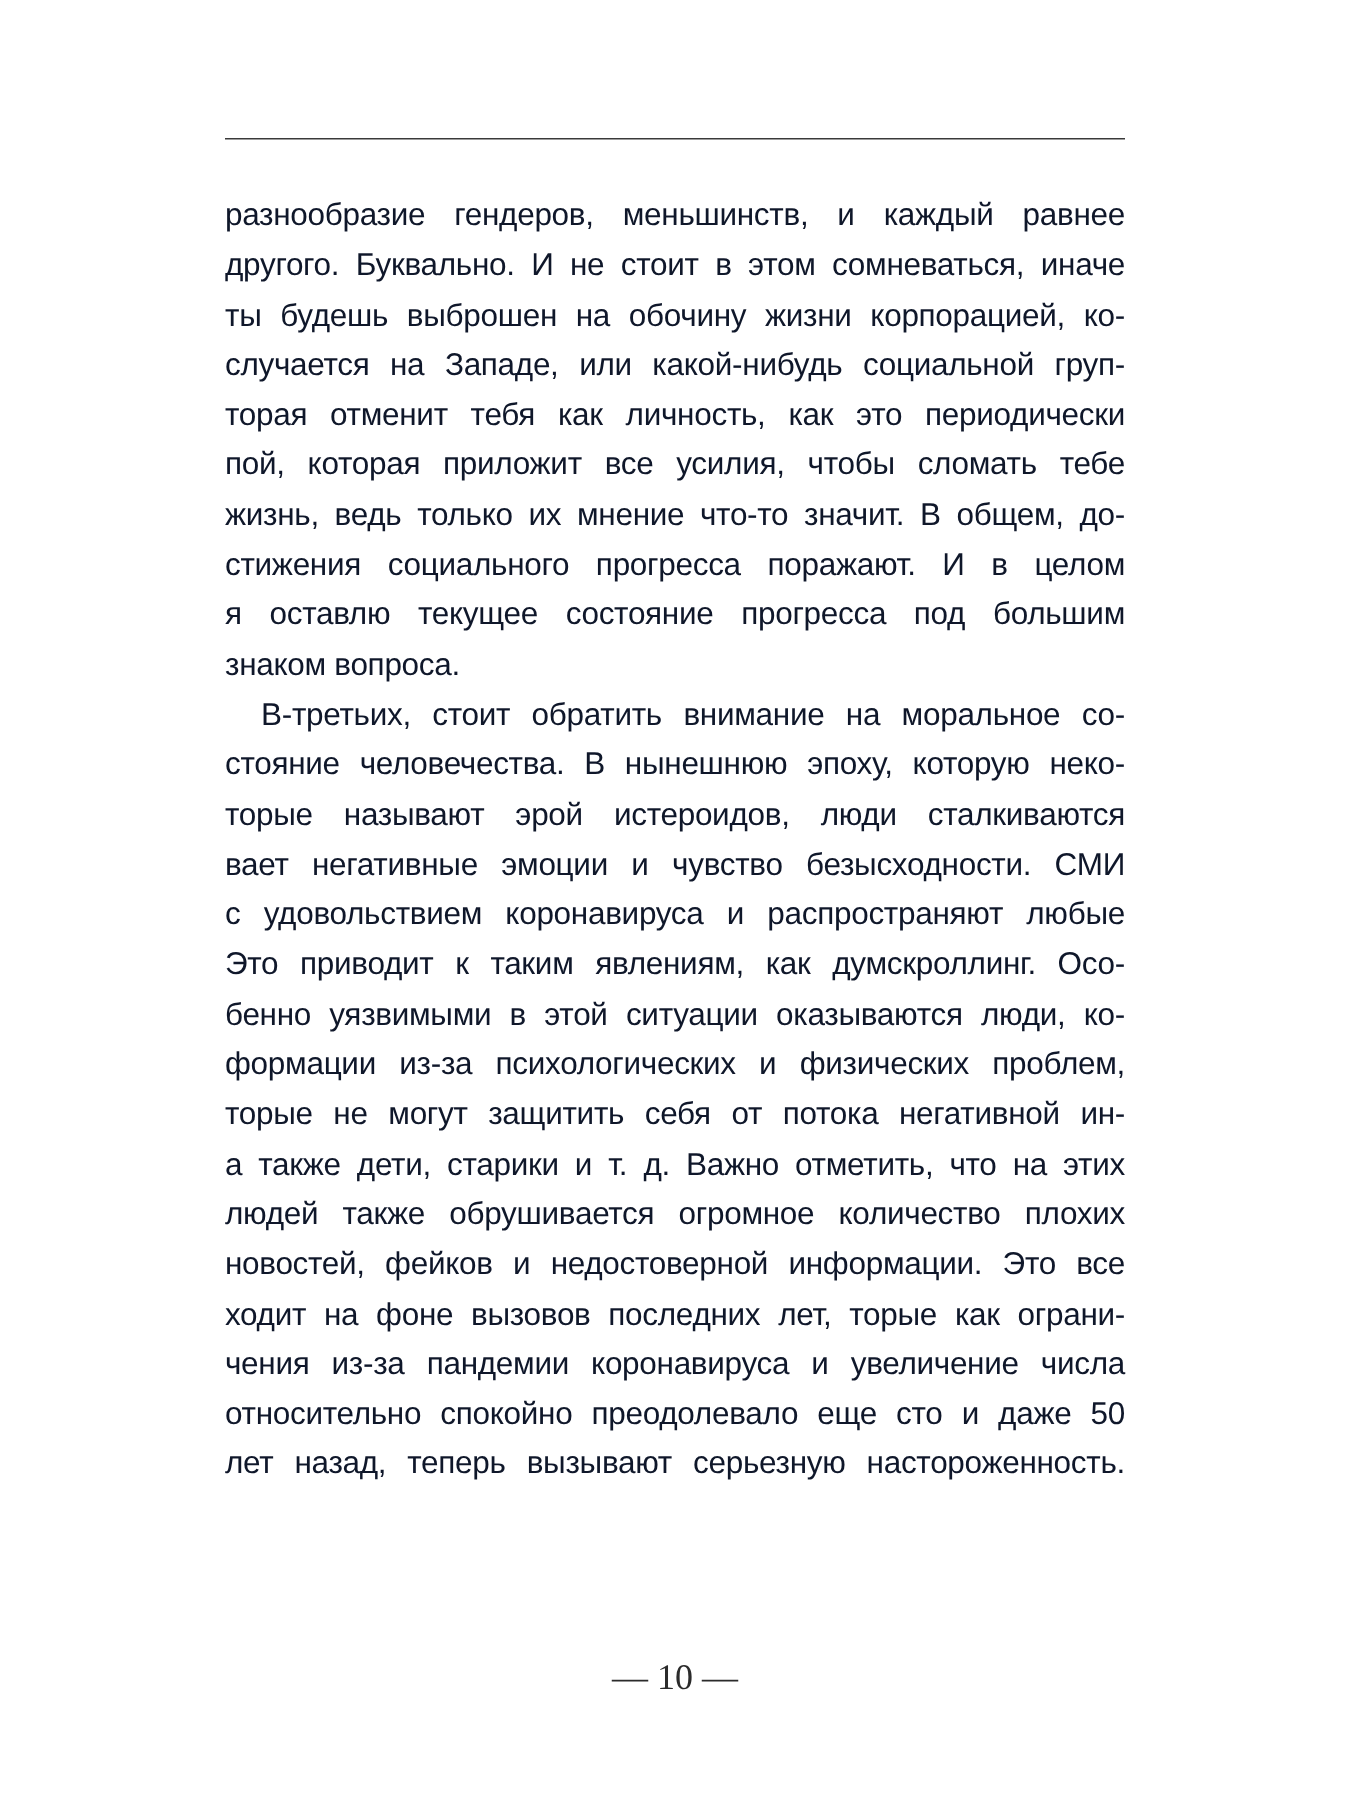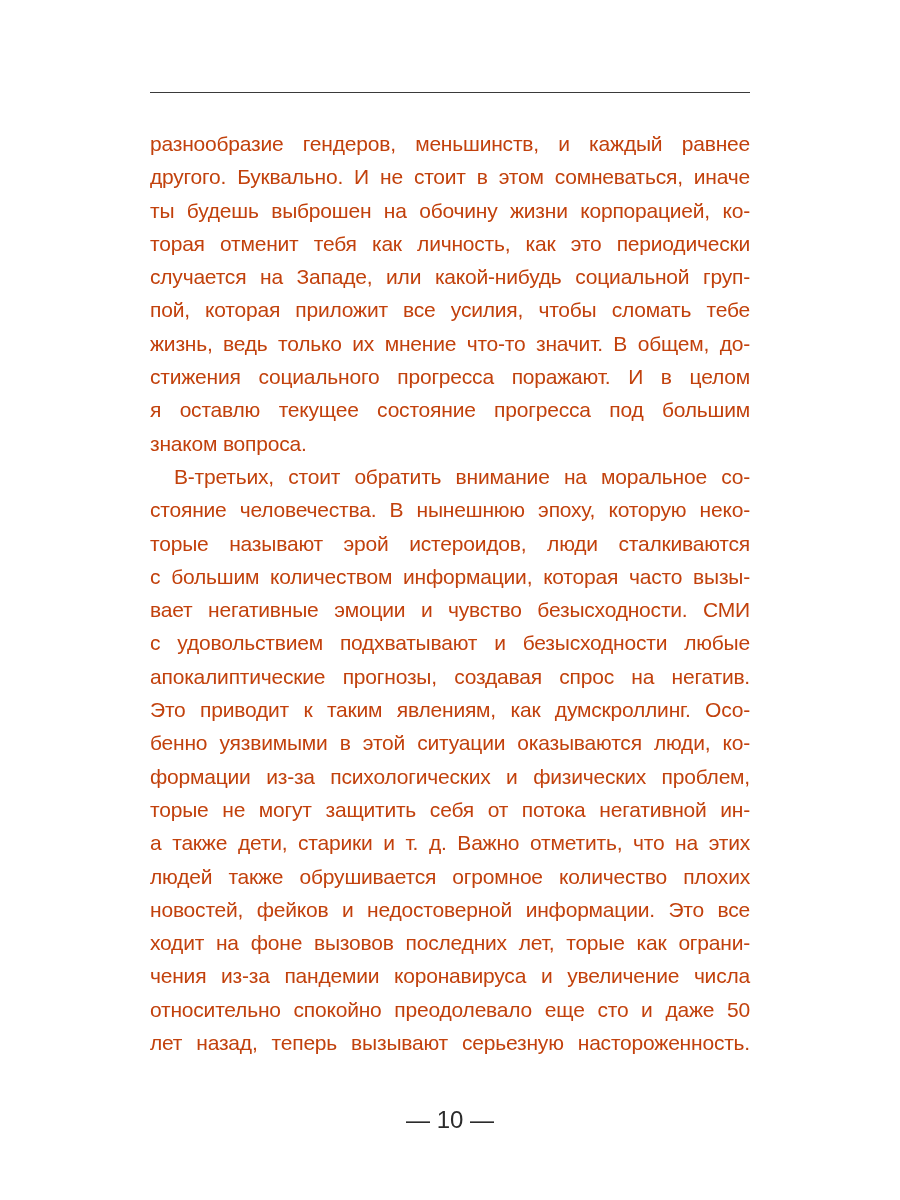--- a/index.html
+++ b/index.html
@@ -16,68 +16,66 @@
       width: 600px; height: 0;
       border-top: 1.5px solid #3a3a3a;
     }
     .text-block {
       position: absolute;
       left: 150px; top: 127px;
       width: 600px;
       font-family: "Liberation Sans", sans-serif;
       font-size: 21px;
       line-height: 33.3px;
-      color: #c2410c;
+      color: #0f172a;
     }
     .line {
       display: block;
       white-space: nowrap;
       text-align: justify;
       text-align-last: justify;
       height: 33.3px;
       letter-spacing: -0.2px;
     }
     .line.last { text-align-last: left; }
     .line.indent { padding-left: 24px; }
     .page-number {
       position: absolute;
       left: 0; width: 900px;
       top: 1106px;
       text-align: center;
-      font-family: Liberation Sans, sans-serif;
+      font-family: Liberation Serif, serif;
       font-size: 24px;
       color: #2b2b2b;
     }
   </style>
 </head>
 <body>
 
 <div class="rule"></div>
 
 <div class="text-block">
   <div>
     <span class="line">разнообразие гендеров, меньшинств, и каждый равнее</span>
     <span class="line">другого. Буквально. И не стоит в этом сомневаться, иначе</span>
     <span class="line">ты будешь выброшен на обочину жизни корпорацией, ко-</span>
+    <span class="line">случается на Западе, или какой-нибудь социальной груп-</span>
     <span class="line">торая отменит тебя как личность, как это периодически</span>
-    <span class="line">случается на Западе, или какой-нибудь социальной груп-</span>
     <span class="line">пой, которая приложит все усилия, чтобы сломать тебе</span>
     <span class="line">жизнь, ведь только их мнение что-то значит. В общем, до-</span>
     <span class="line">стижения социального прогресса поражают. И в целом</span>
     <span class="line">я оставлю текущее состояние прогресса под большим</span>
     <span class="line last">знаком вопроса.</span>
   </div>
   <div>
     <span class="line indent">В-третьих, стоит обратить внимание на моральное со-</span>
     <span class="line">стояние человечества. В нынешнюю эпоху, которую неко-</span>
     <span class="line">торые называют эрой истероидов, люди сталкиваются</span>
-    <span class="line">с большим количеством информации, которая часто вызы-</span>
     <span class="line">вает негативные эмоции и чувство безысходности. СМИ</span>
-    <span class="line">с удовольствием подхватывают и безысходности любые</span>
-    <span class="line">апокалиптические прогнозы, создавая спрос на негатив.</span>
+    <span class="line">с удовольствием коронавируса и распространяют любые</span>
     <span class="line">Это приводит к таким явлениям, как думскроллинг. Осо-</span>
     <span class="line">бенно уязвимыми в этой ситуации оказываются люди, ко-</span>
     <span class="line">формации из-за психологических и физических проблем,</span>
     <span class="line">торые не могут защитить себя от потока негативной ин-</span>
     <span class="line">а также дети, старики и т. д. Важно отметить, что на этих</span>
     <span class="line">людей также обрушивается огромное количество плохих</span>
     <span class="line">новостей, фейков и недостоверной информации. Это все</span>
     <span class="line">ходит на фоне вызовов последних лет, торые как ограни-</span>
     <span class="line">чения из-за пандемии коронавируса и увеличение числа</span>
     <span class="line">относительно спокойно преодолевало еще сто и даже 50</span>

